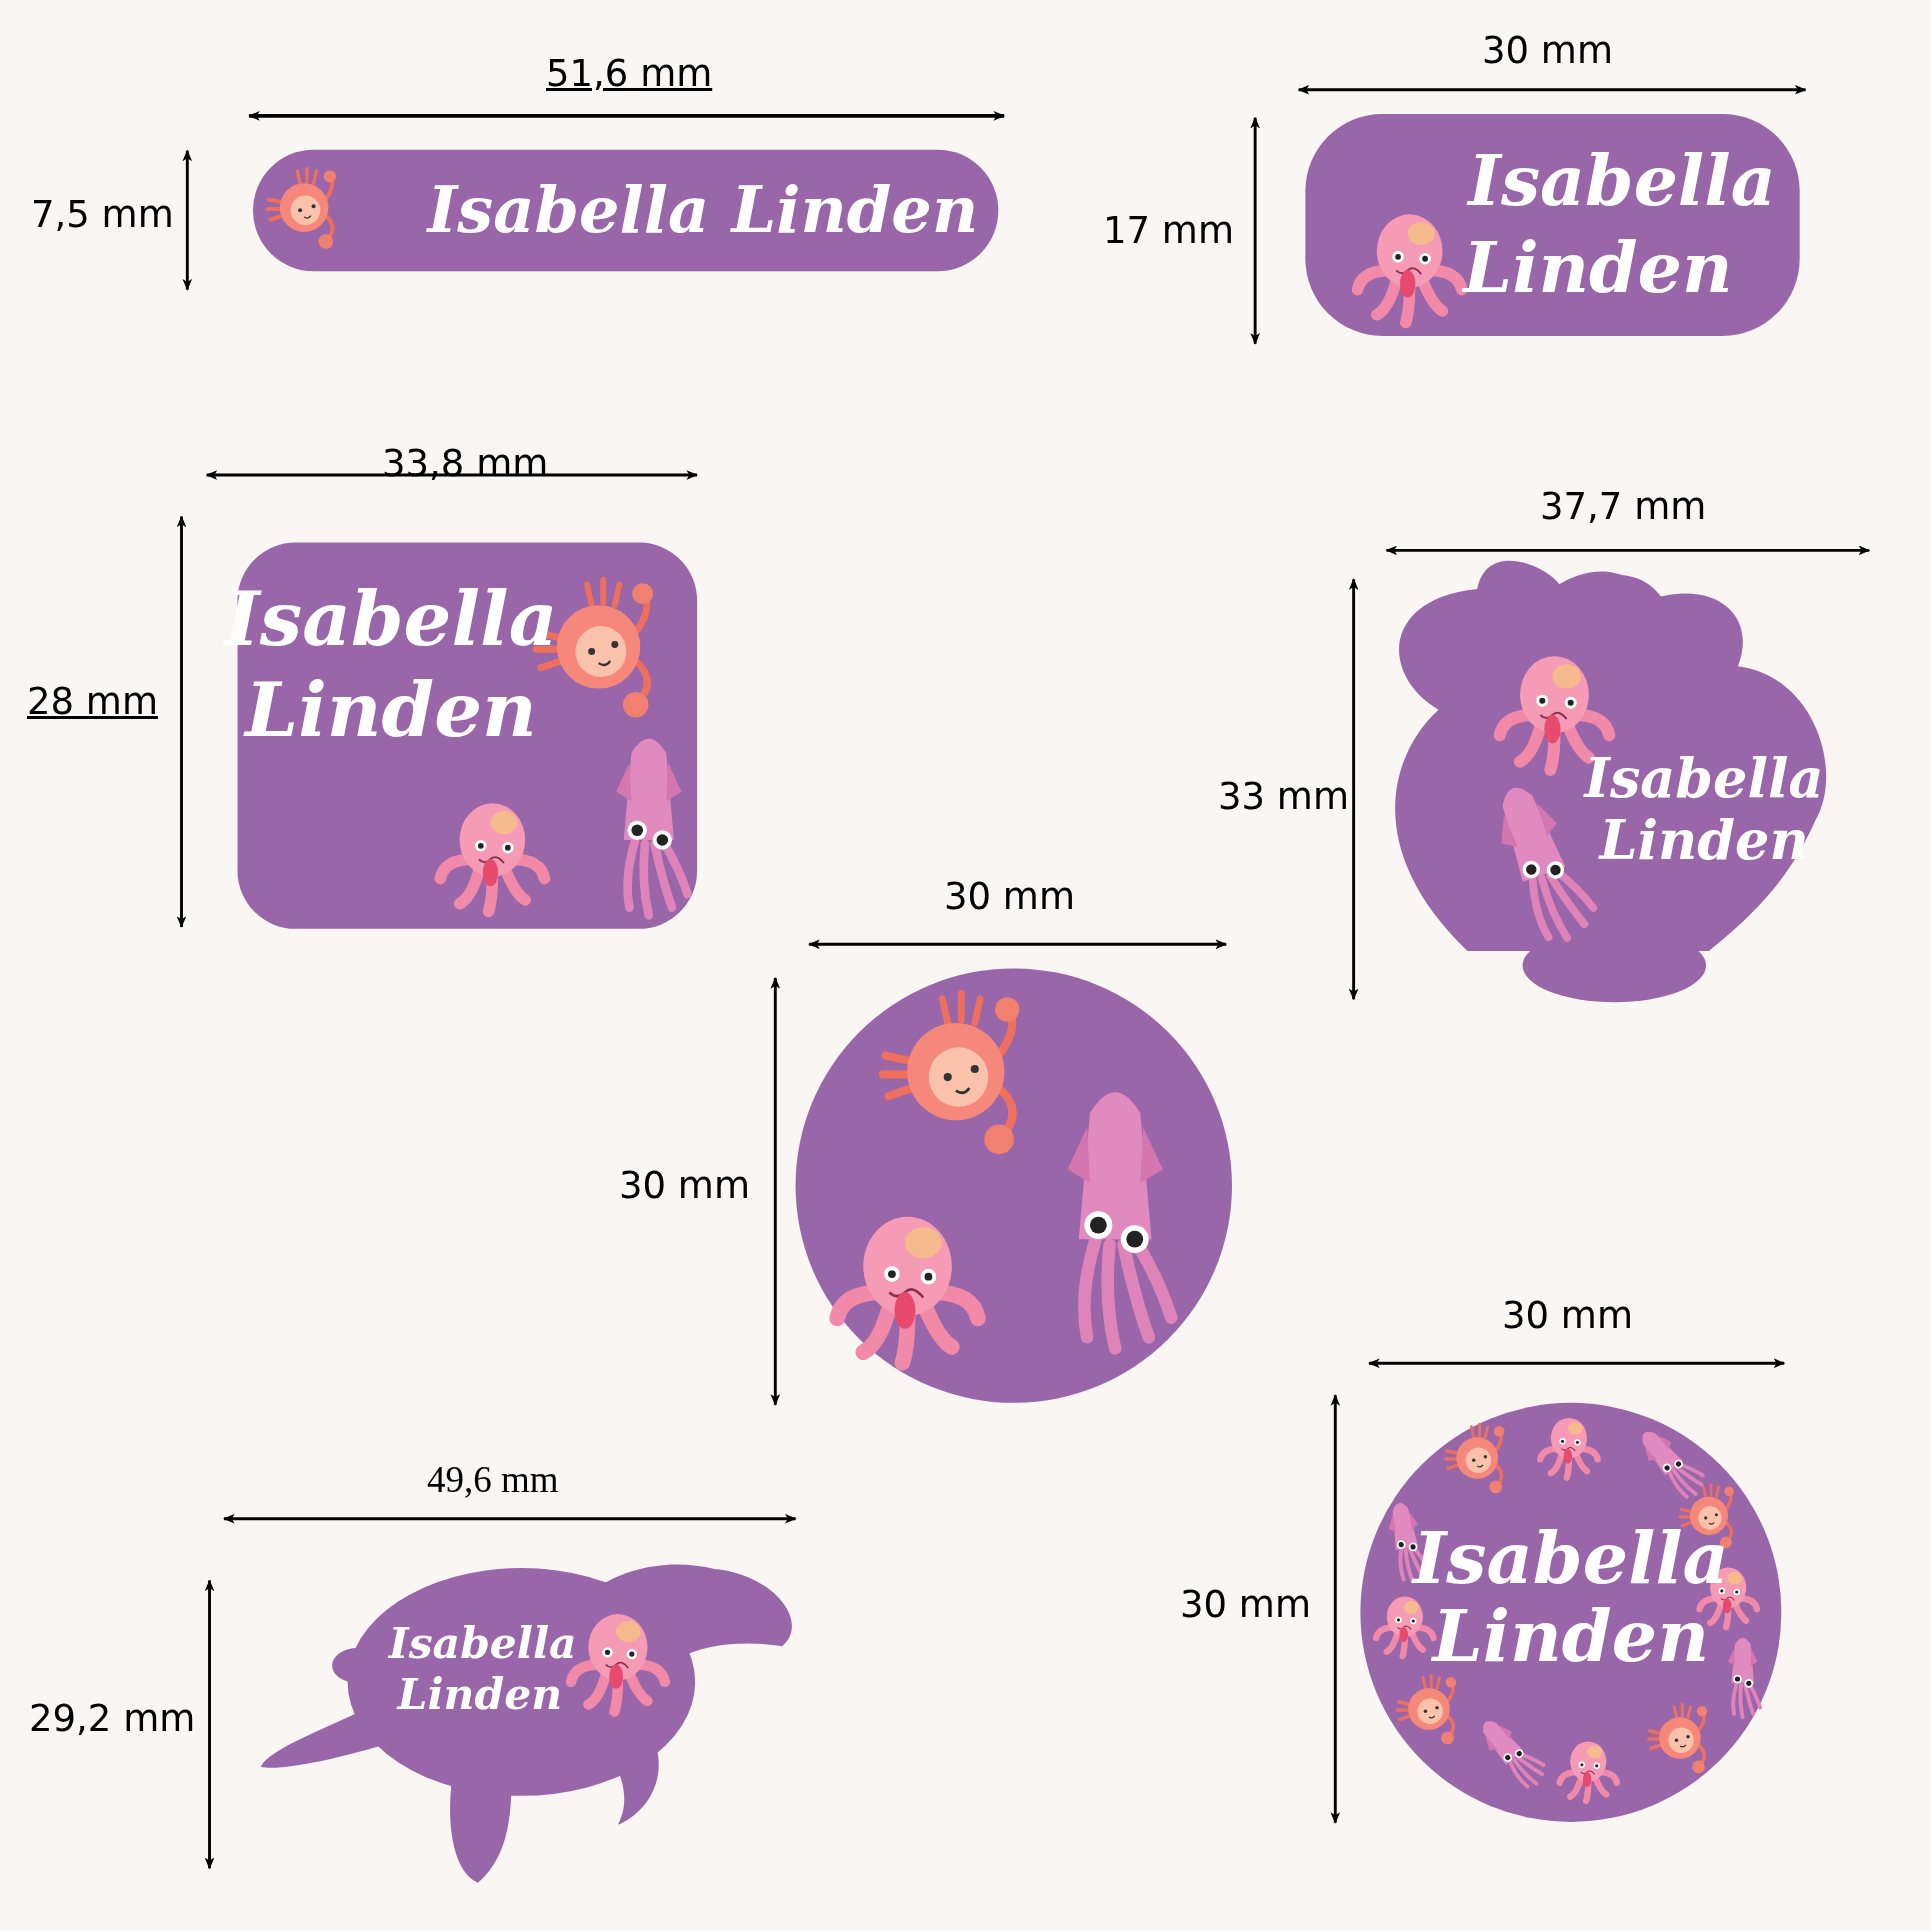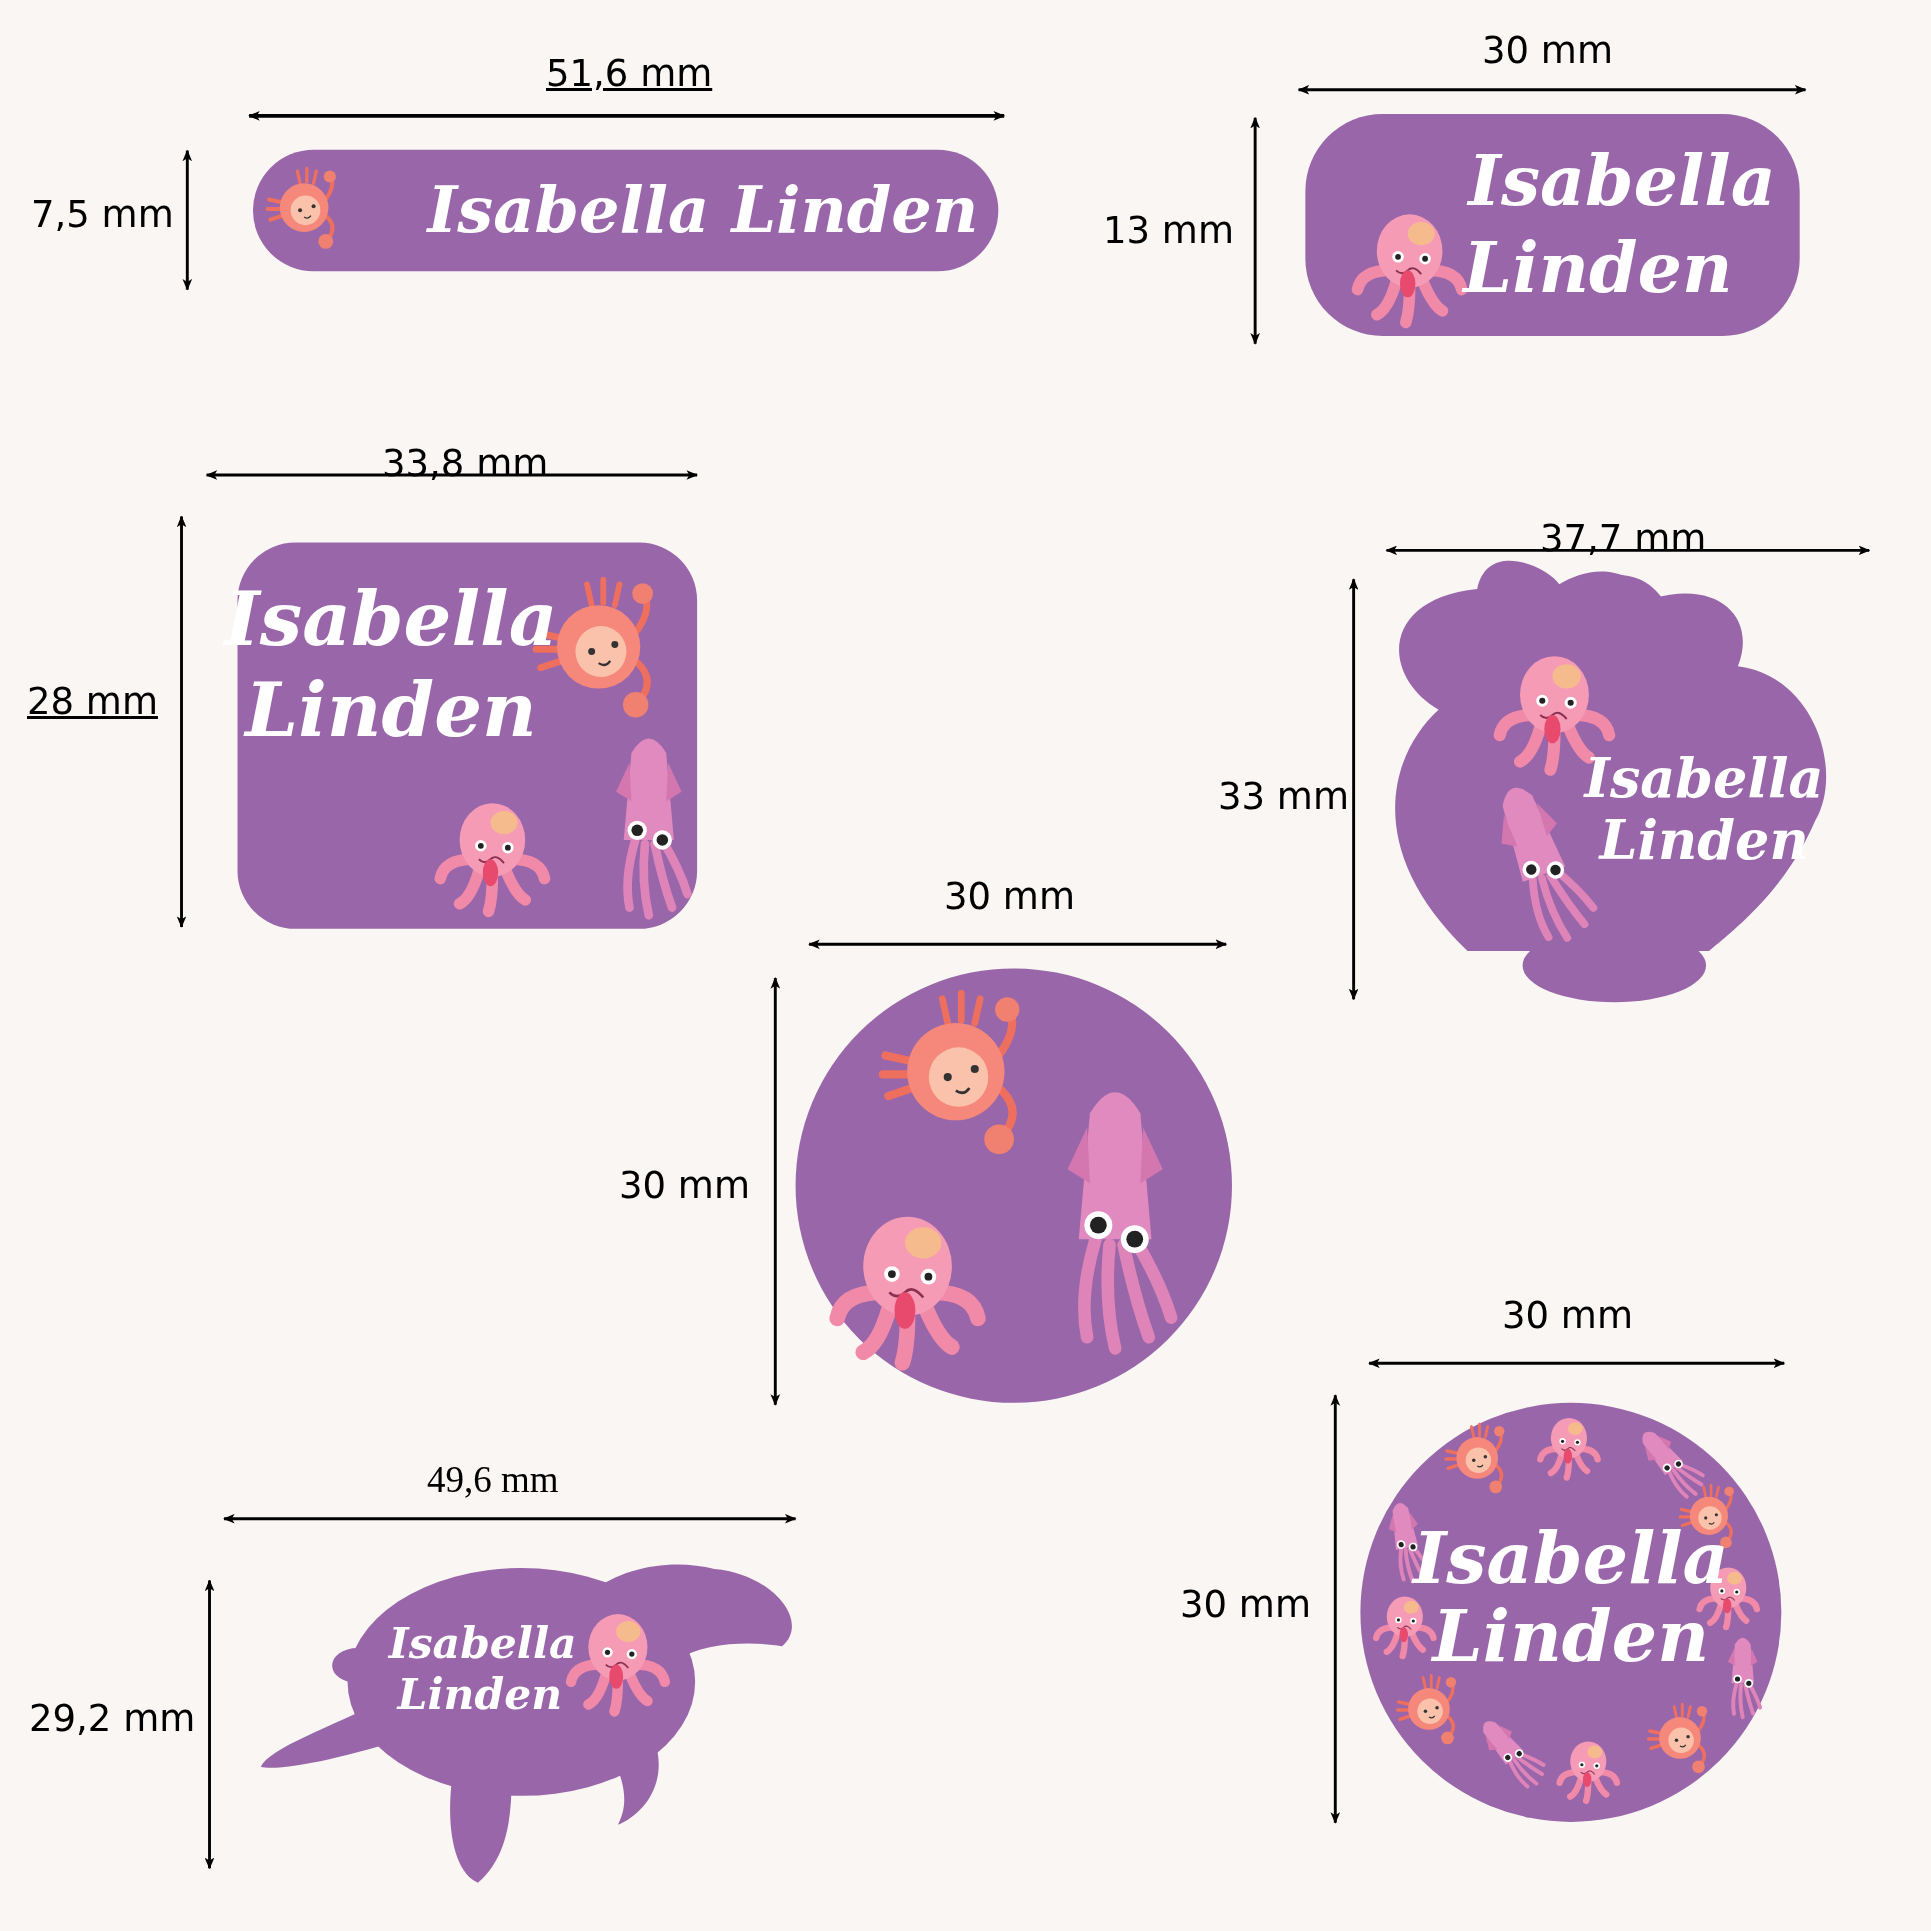--- a/index.html
+++ b/index.html
@@ -129,24 +129,24 @@
     <use href="#octopus" transform="translate(1455,1680) scale(0.55)"></use>
     <use href="#squid" transform="translate(1455,1590) scale(0.45) rotate(-10)"></use>
     <text class="name" x="1627" y="1640" font-size="74" text-anchor="middle">Isabella</text>
     <text class="name" x="1627" y="1720" font-size="74" text-anchor="middle">Linden</text>
   </g>
 </svg>
 
 <div class="dim" style="left:546px; top:52px;text-decoration:underline;">51,6 mm</div>
 <div class="dim" style="left:31px; top:193px;">7,5 mm</div>
 <div class="dim" style="left:1482px; top:29px;">30 mm</div>
-<div class="dim" style="left:1103px; top:209px;">13 mm</div>
+<div class="dim" style="left:1103px; top:209px;">17 mm</div>
 <div class="dim" style="left:382px; top:415px;margin-top:27px;">33,8 mm</div>
 <div class="dim" style="left:27px; top:680px;text-decoration:underline;">28 mm</div>
-<div class="dim" style="left:1540px; top:485px;margin-top:32px;">37,7 mm</div>
+<div class="dim" style="left:1540px; top:485px;">37,7 mm</div>
 <div class="dim" style="left:1218px; top:734px;margin-top:41px;">33 mm</div>
 <div class="dim" style="left:944px; top:875px;">30 mm</div>
 <div class="dim" style="left:619px; top:1164px;">30 mm</div>
 <div class="dim" style="left:427px; top:1458px;font-family:Liberation Serif, serif;">49,6 mm</div>
 <div class="dim" style="left:29px; top:1697px;text-align:center;">29,2 mm</div>
 <div class="dim" style="left:1502px; top:1294px;">30 mm</div>
 <div class="dim" style="left:1180px; top:1583px;">30 mm</div>
 
 
 </body></html>

